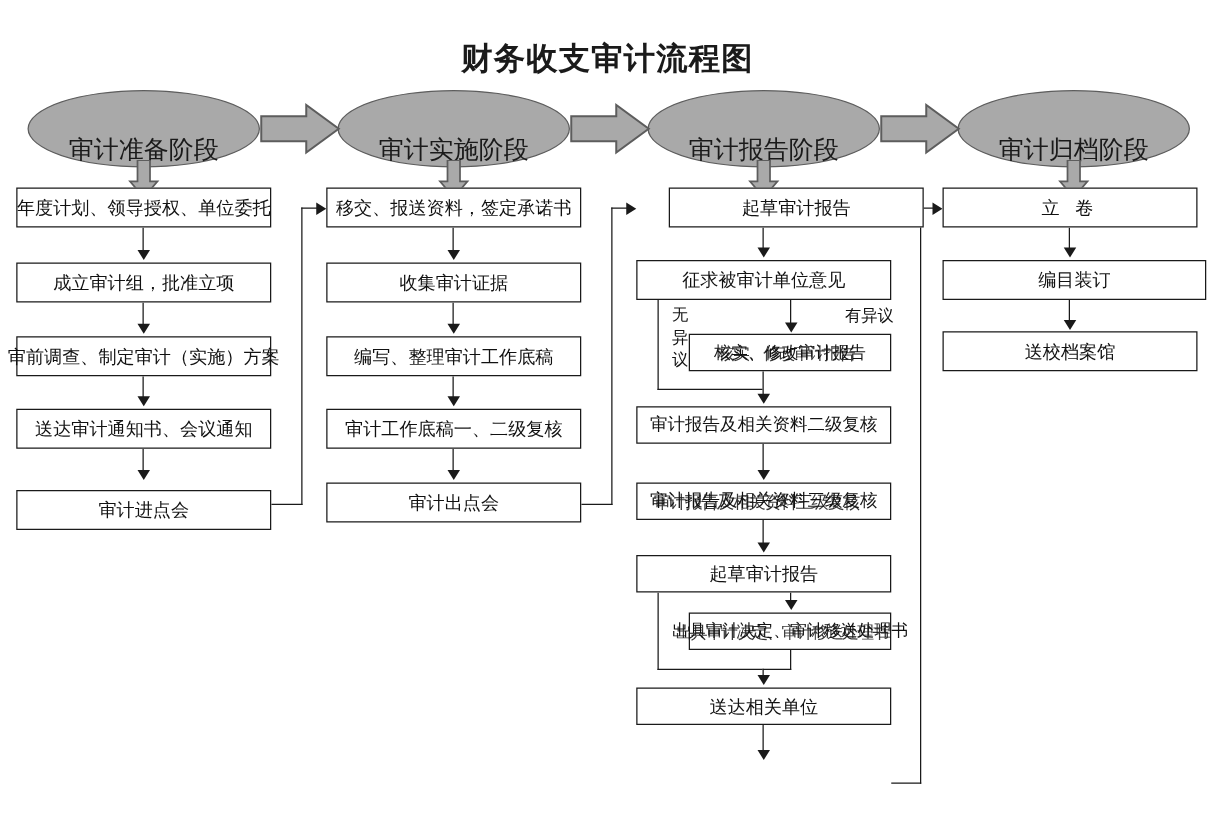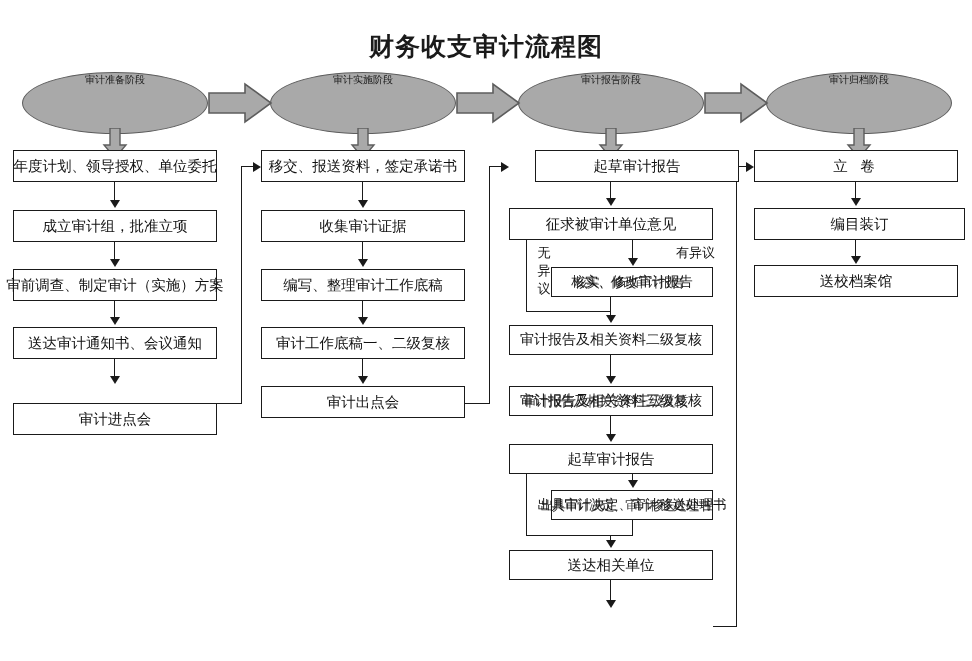--- a/index.html
+++ b/index.html
@@ -20,22 +20,22 @@
     font-family:"DejaVu Sans","Liberation Sans",sans-serif;
   }
 
   
   .stage{
     position:absolute;
     width:186px;height:62px;
     border-radius:50%;
     background:#a9a9a9;
     border:1.5px solid #5d5d5d;
-    display:flex;align-items:flex-start;justify-content:center;
-    font-size:10px;color:#1a1a1a;
+    display:flex;align-items:flex-end;justify-content:center;
+    font-size:20px;color:#1a1a1a;
     box-sizing:border-box;
   }
 
   
   .blockarrow{position:absolute;width:66px;height:42px;}
 
   
   .stub{position:absolute;width:26px;height:32px;}
 
   
@@ -141,21 +141,21 @@
     </div>
   <div class="box" style="left:13px;top:210px;width:204px;height:32px;">
     <span>成立审计组，批准立项</span>
     </div>
   <div class="box" style="left:13px;top:269px;width:204px;height:32px;">
     <span>审前调查、制定审计（实施）方案</span>
     </div>
   <div class="box" style="left:13px;top:327px;width:204px;height:32px;">
     <span>送达审计通知书、会议通知</span>
     </div>
-  <div class="box" style="left:13px;top:403px;width:204px;height:32px;">
+  <div class="box" style="left:13px;top:392px;width:204px;height:32px;">
     <span>审计进点会</span>
     </div>
 
   <div class="vline" style="left:114px;top:182px;height:20px;"></div>
   <div class="arrowhead" style="left:110px;top:200px;"></div>
   <div class="vline" style="left:114px;top:242px;height:19px;"></div>
   <div class="arrowhead" style="left:110px;top:259px;"></div>
   <div class="vline" style="left:114px;top:301px;height:18px;"></div>
   <div class="arrowhead" style="left:110px;top:317px;"></div>
   <div class="vline" style="left:114px;top:359px;height:19px;"></div>

